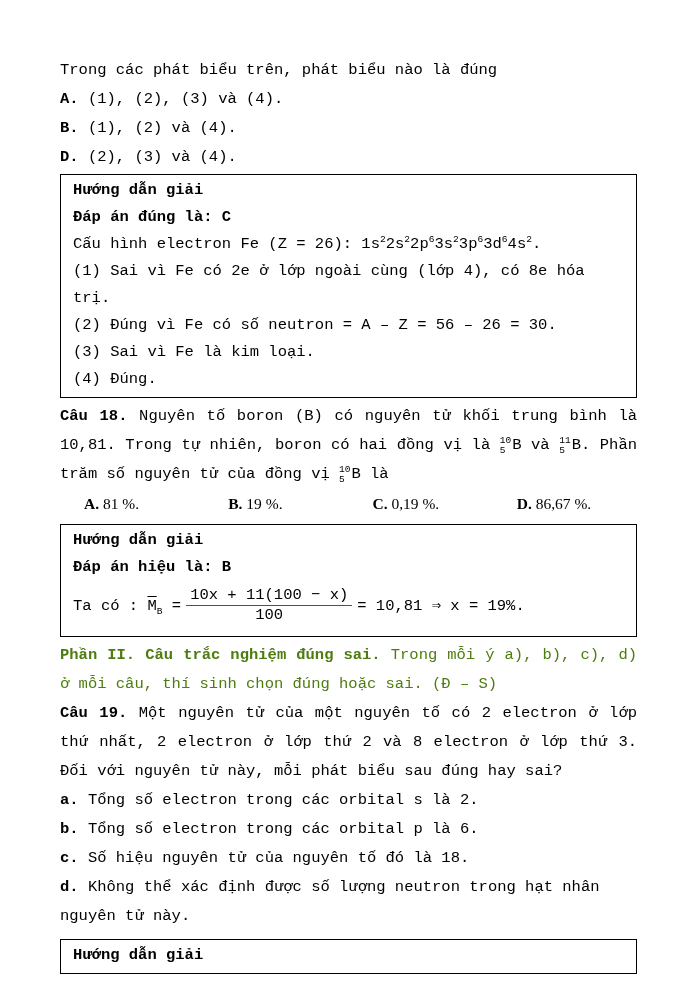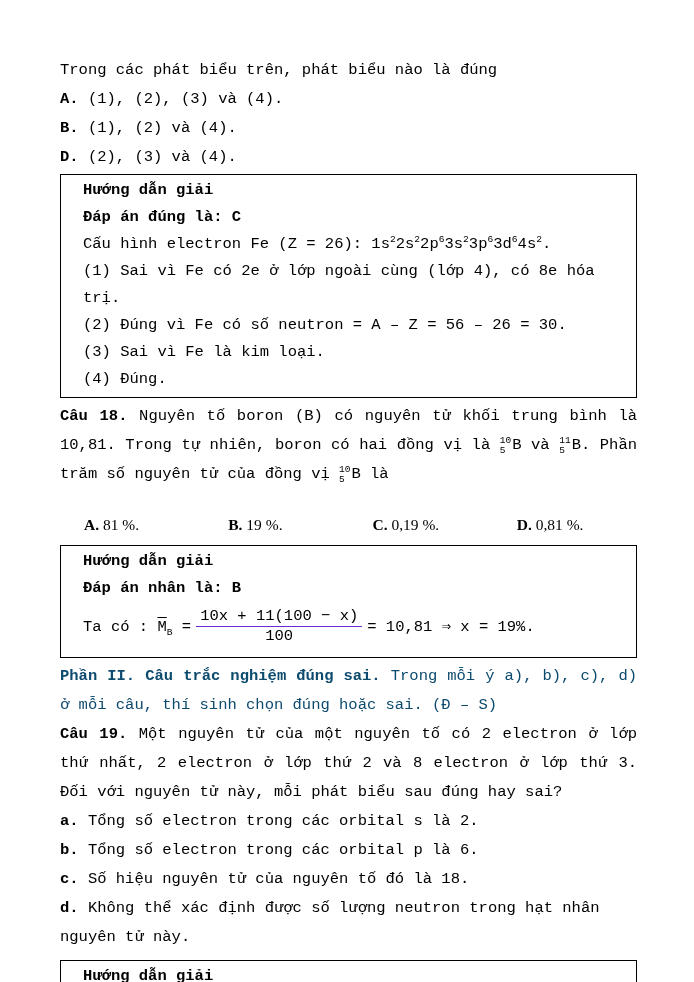--- a/index.html
+++ b/index.html
@@ -12,41 +12,41 @@
     font-family:"Liberation Serif","DejaVu Serif",serif;
     font-size:15.5px;
     color:#000000;
     overflow:hidden;
   }
   p { margin:0; line-height:29px;font-family:Liberation Mono, monospace; }
   .justify { text-align:justify; }
   b { font-weight:bold; }
   .box {
     border:1px solid #000000;
-    padding:2px 8px 4px 22px;
+    padding:2px 8px 4px 12px;
     margin:2px 0 4px 0;
   }
   .box p { line-height:27px; }
   sup { font-size:0.62em; line-height:0; vertical-align:super; }
   sub { font-size:0.62em; line-height:0; vertical-align:sub; }
   
   .iso {
     display:inline-block;
     vertical-align:-0.42em;
     font-size:9.5px;
     line-height:1.08;
     text-align:left;
     margin-right:1px;
   }
   .iso span { display:block; }
   
   .options-row { display:flex; line-height:29px; }
-  .options-row .opt { flex:1; padding-left:24px; box-sizing:border-box;margin-top:21px; }
+  .options-row .opt { flex:1; padding-left:24px; box-sizing:border-box; }
   
-  .red { color:#0c4a6e; }
+  .red { color:#4d7c0f; }
   
   .formula-line { line-height:1.2; padding:5px 0 6px 0; }
   .mbar { text-decoration:overline; }
   .frac {
     display:inline-block;
     vertical-align:middle;
     text-align:center;
     line-height:1.25;
     margin:0 5px;
   }
@@ -73,26 +73,26 @@
     <p>(3) Sai vì Fe là kim loại.</p>
     <p>(4) Đúng.</p>
   </div>
 
   <p class="justify"><b>Câu 18.</b><span> Nguyên tố boron (B) có nguyên tử khối trung bình là 10,81. Trong tự nhiên, boron có hai đồng vị là </span><span class="iso"><span>10</span><span>5</span></span><span>B</span><span> và </span><span class="iso"><span>11</span><span>5</span></span><span>B</span><span>. Phần trăm số nguyên tử của đồng vị </span><span class="iso"><span>10</span><span>5</span></span><span>B</span><span> là</span></p>
 
   <div class="options-row">
     <div class="opt"><b>A.</b><span> 81 %.</span></div>
     <div class="opt"><b>B.</b><span> 19 %.</span></div>
     <div class="opt"><b>C.</b><span> 0,19 %.</span></div>
-    <div class="opt"><b>D.</b><span> 0,81 %.</span></div>
+    <div class="opt"><b>D.</b><span> 86,67 %.</span></div>
   </div>
 
   <div class="box" style="margin-top:6px;">
     <p><b>Hướng dẫn giải</b></p>
-    <p><b>Đáp án nhân là: B</b></p>
+    <p><b>Đáp án hiệu là: B</b></p>
     <p class="formula-line"><span>Ta có : </span><span class="mbar">M</span><sub>B</sub> <span>=</span><span class="frac"><span class="num">10x + 11(100 − x)</span><span class="den">100</span></span><span>= 10,81 ⇒ x = 19%.</span></p>
   </div>
 
   <p class="justify"><b class="red">Phần II. Câu trắc nghiệm đúng sai.</b><span class="red"> Trong mỗi ý a), b), c), d) ở mỗi câu, thí sinh chọn đúng hoặc sai. (Đ – S)</span></p>
 
   <p class="justify"><b>Câu 19.</b><span> Một nguyên tử của một nguyên tố có 2 electron ở lớp thứ nhất, 2 electron ở lớp thứ 2 và 8 electron ở lớp thứ 3. Đối với nguyên tử này, mỗi phát biểu sau đúng hay sai?</span></p>
   <p><b>a.</b><span> Tổng số electron trong các orbital s là 2.</span></p>
   <p><b>b.</b><span> Tổng số electron trong các orbital p là 6.</span></p>
   <p><b>c.</b><span> Số hiệu nguyên tử của nguyên tố đó là 18.</span></p>
   <p><b>d.</b><span> Không thể xác định được số lượng neutron trong hạt nhân nguyên tử này.</span></p>

